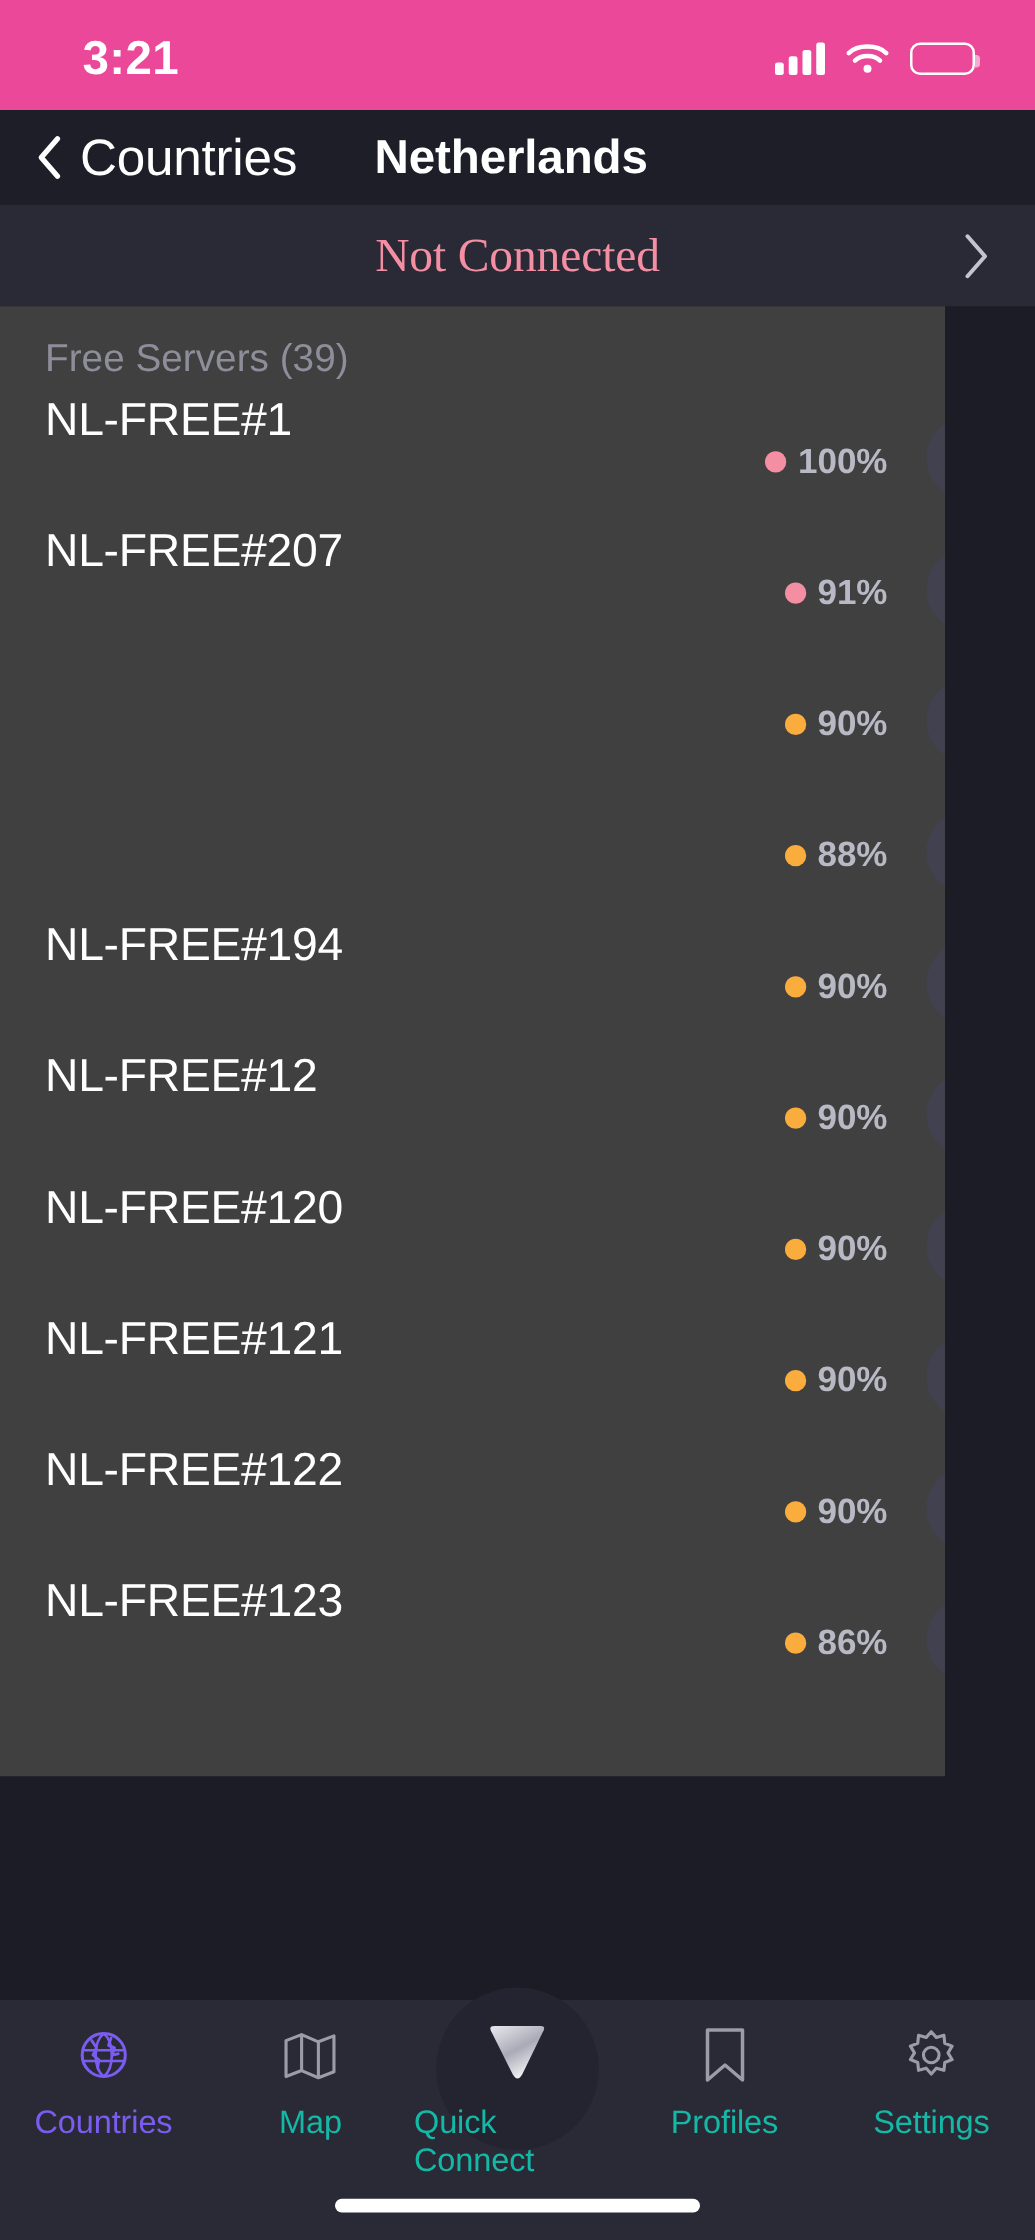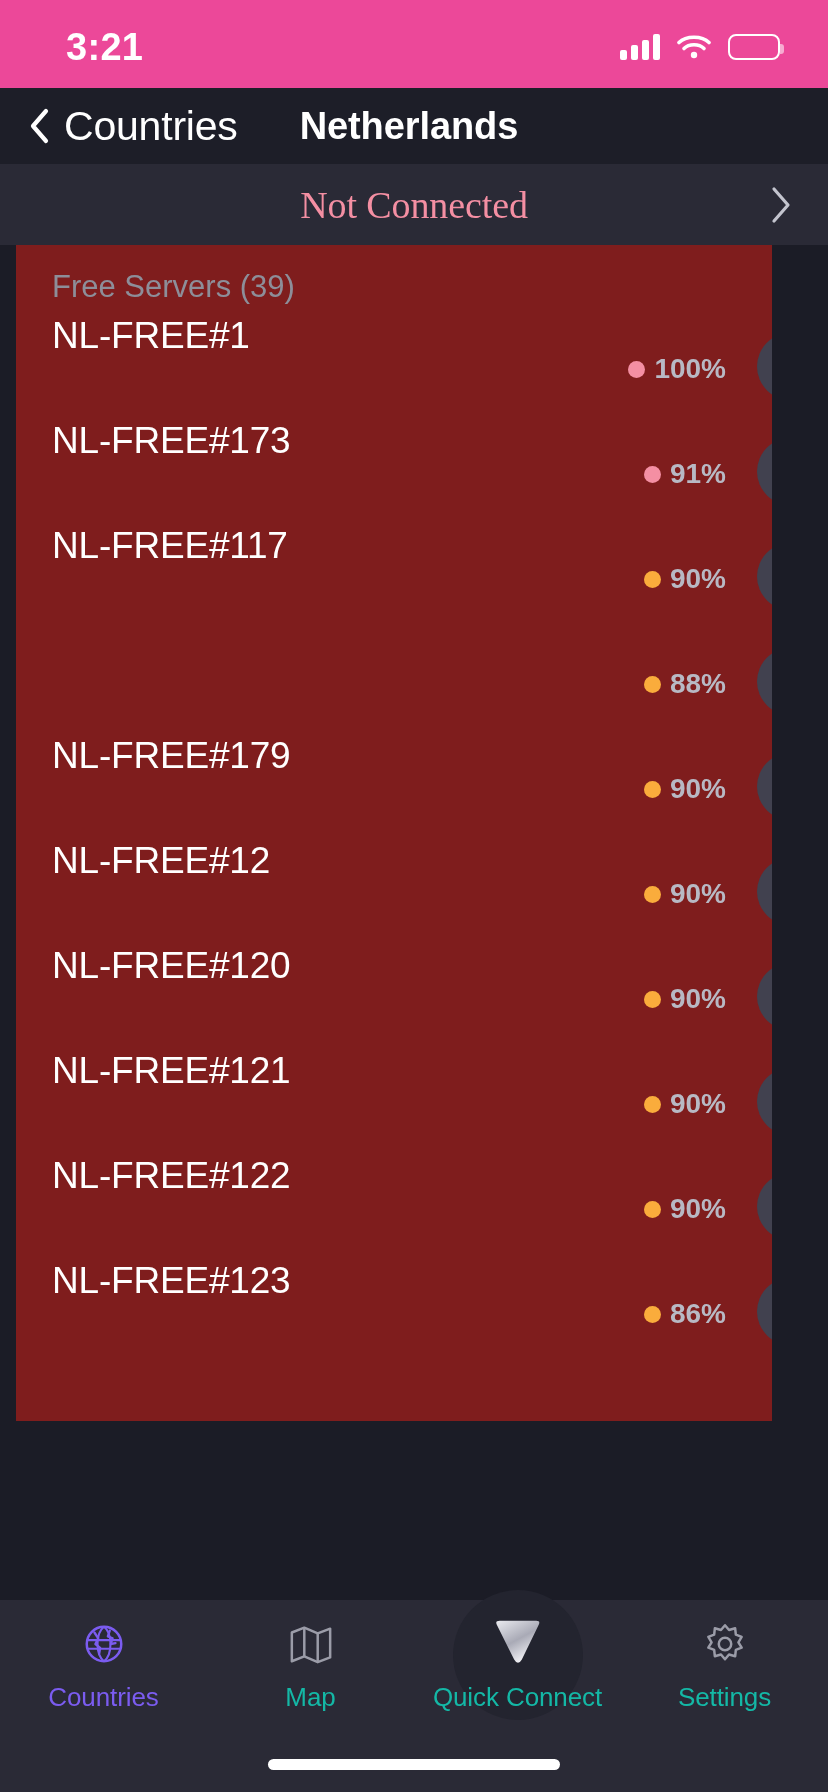--- a/index.html
+++ b/index.html
@@ -74,22 +74,22 @@
   #conn-status {
     color:#F48FA3; font-size:38px; font-weight:400; letter-spacing:-0.1px;font-family:Liberation Serif, serif;
   }
   #conn-chev {
     position:absolute; right:36px; top:50%; transform:translateY(-50%);
     width:22px; height:38px;
   }
 
   
   #list-region {
-    position:absolute; top:245px; left:16px; width:756px; height:1176px;
-    background:#7f1d1d; overflow:hidden;
+    position:absolute; top:245px; left:0; width:756px; height:1176px;
+    background:#404040; overflow:hidden;
   }
   #section-header {
     color:#8D8E99; font-size:31px; font-weight:400;
     padding:24px 0 0 36px;
   }
   .row {
     position:relative; height:105px; width:828px;padding-left:19px;
   }
   .row-name {
     position:absolute; left:36px; top:10px;
@@ -198,34 +198,33 @@
             <span class="load-text">100%</span>
           </div>
           <div class="pwr-btn">
             <span><svg viewBox="0 0 38 38">
                 <path d="M19 5 L19 19" stroke="#fff" stroke-width="3.4" stroke-linecap="round"></path>
                 <path d="M10.2 10.4 A12 12 0 1 0 27.8 10.4" stroke="#fff" stroke-width="3.4" fill="none" stroke-linecap="round"></path>
               </svg></span>
           </div>
         </div>
         <div class="row">
-          <div class="row-name">NL-FREE#173</div>
+          <div class="row-name">NL-FREE#207</div>
           <div class="row-load">
             <span class="load-dot" style="background:#F48FA3"></span>
             <span class="load-text">91%</span>
           </div>
           <div class="pwr-btn">
             <span><svg viewBox="0 0 38 38">
                 <path d="M19 5 L19 19" stroke="#fff" stroke-width="3.4" stroke-linecap="round"></path>
                 <path d="M10.2 10.4 A12 12 0 1 0 27.8 10.4" stroke="#fff" stroke-width="3.4" fill="none" stroke-linecap="round"></path>
               </svg></span>
           </div>
         </div>
         <div class="row">
-          <div class="row-name">NL-FREE#117</div>
           <div class="row-load">
             <span class="load-dot" style="background:#FAAC3C"></span>
             <span class="load-text">90%</span>
           </div>
           <div class="pwr-btn">
             <span><svg viewBox="0 0 38 38">
                 <path d="M19 5 L19 19" stroke="#fff" stroke-width="3.4" stroke-linecap="round"></path>
                 <path d="M10.2 10.4 A12 12 0 1 0 27.8 10.4" stroke="#fff" stroke-width="3.4" fill="none" stroke-linecap="round"></path>
               </svg></span>
           </div>
@@ -236,21 +235,21 @@
             <span class="load-text">88%</span>
           </div>
           <div class="pwr-btn">
             <span><svg viewBox="0 0 38 38">
                 <path d="M19 5 L19 19" stroke="#fff" stroke-width="3.4" stroke-linecap="round"></path>
                 <path d="M10.2 10.4 A12 12 0 1 0 27.8 10.4" stroke="#fff" stroke-width="3.4" fill="none" stroke-linecap="round"></path>
               </svg></span>
           </div>
         </div>
         <div class="row">
-          <div class="row-name">NL-FREE#179</div>
+          <div class="row-name">NL-FREE#194</div>
           <div class="row-load">
             <span class="load-dot" style="background:#FAAC3C"></span>
             <span class="load-text">90%</span>
           </div>
           <div class="pwr-btn">
             <span><svg viewBox="0 0 38 38">
                 <path d="M19 5 L19 19" stroke="#fff" stroke-width="3.4" stroke-linecap="round"></path>
                 <path d="M10.2 10.4 A12 12 0 1 0 27.8 10.4" stroke="#fff" stroke-width="3.4" fill="none" stroke-linecap="round"></path>
               </svg></span>
           </div>
@@ -358,20 +357,28 @@
                   <stop offset="100%" stop-color="#F2F2F6"></stop>
                 </linearGradient>
               </defs>
               <path d="M8 8 Q6 4 11 4 L49 4 Q54 4 51 9 L34 44 Q30 51 26 44 Z" fill="url(#qcg)"></path>
             </svg>
           </div>
           <div class="tlabel">Quick Connect</div>
         </div>
         <div class="tab">
           <div class="ticon">
+            <svg viewBox="0 0 40 48" width="40" height="48">
+              <path d="M6 4 L34 4 L34 44 L20 32 L6 44 Z" stroke="#9B9CA8" stroke-width="2.8" fill="none" stroke-linejoin="round"></path>
+            </svg>
+          </div>
+          <div class="tlabel">Profiles</div>
+        </div>
+        <div class="tab">
+          <div class="ticon">
             <svg viewBox="0 0 48 48" width="46" height="46">
               <circle cx="24" cy="24" r="6.5" stroke="#9B9CA8" stroke-width="2.6" fill="none"></circle>
               <path d="M24 4.5 L28.2 9.4 L34.6 7.6 L35.3 14.2 L41.4 16.6 L38 22.2 L41.4 27.8 L35.3 30.2 L34.6 36.8 L28.2 35 L24 39.9 L19.8 35 L13.4 36.8 L12.7 30.2 L6.6 27.8 L10 22.2 L6.6 16.6 L12.7 14.2 L13.4 7.6 L19.8 9.4 Z" stroke="#9B9CA8" stroke-width="2.6" fill="none" stroke-linejoin="round"></path>
             </svg>
           </div>
           <div class="tlabel">Settings</div>
         </div>
       </div>
     <div id="home-indicator"></div>
   </div>

